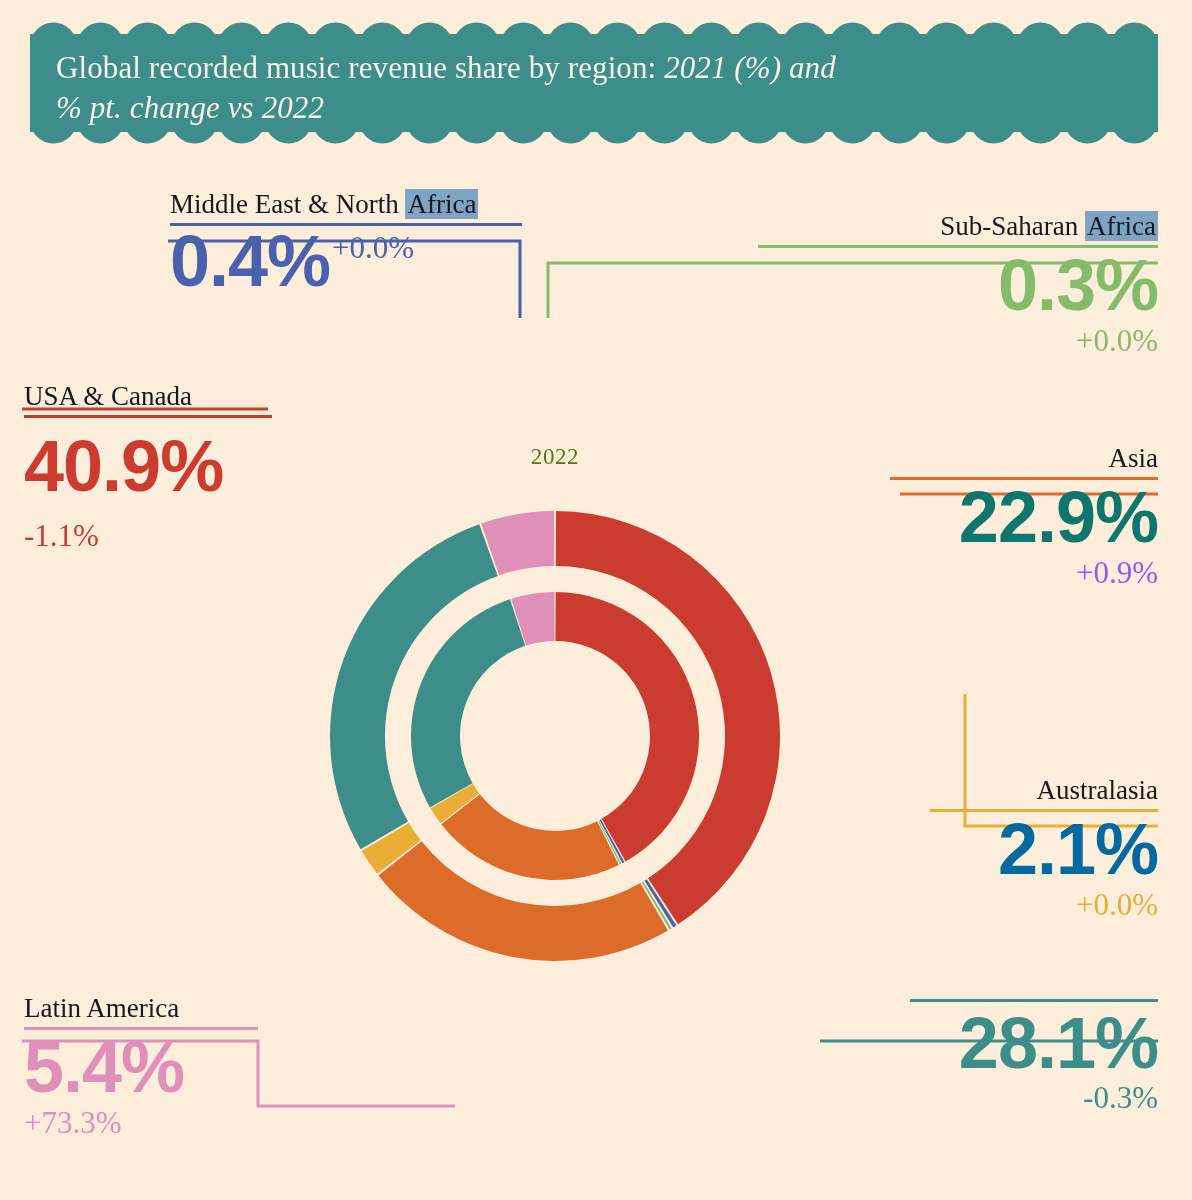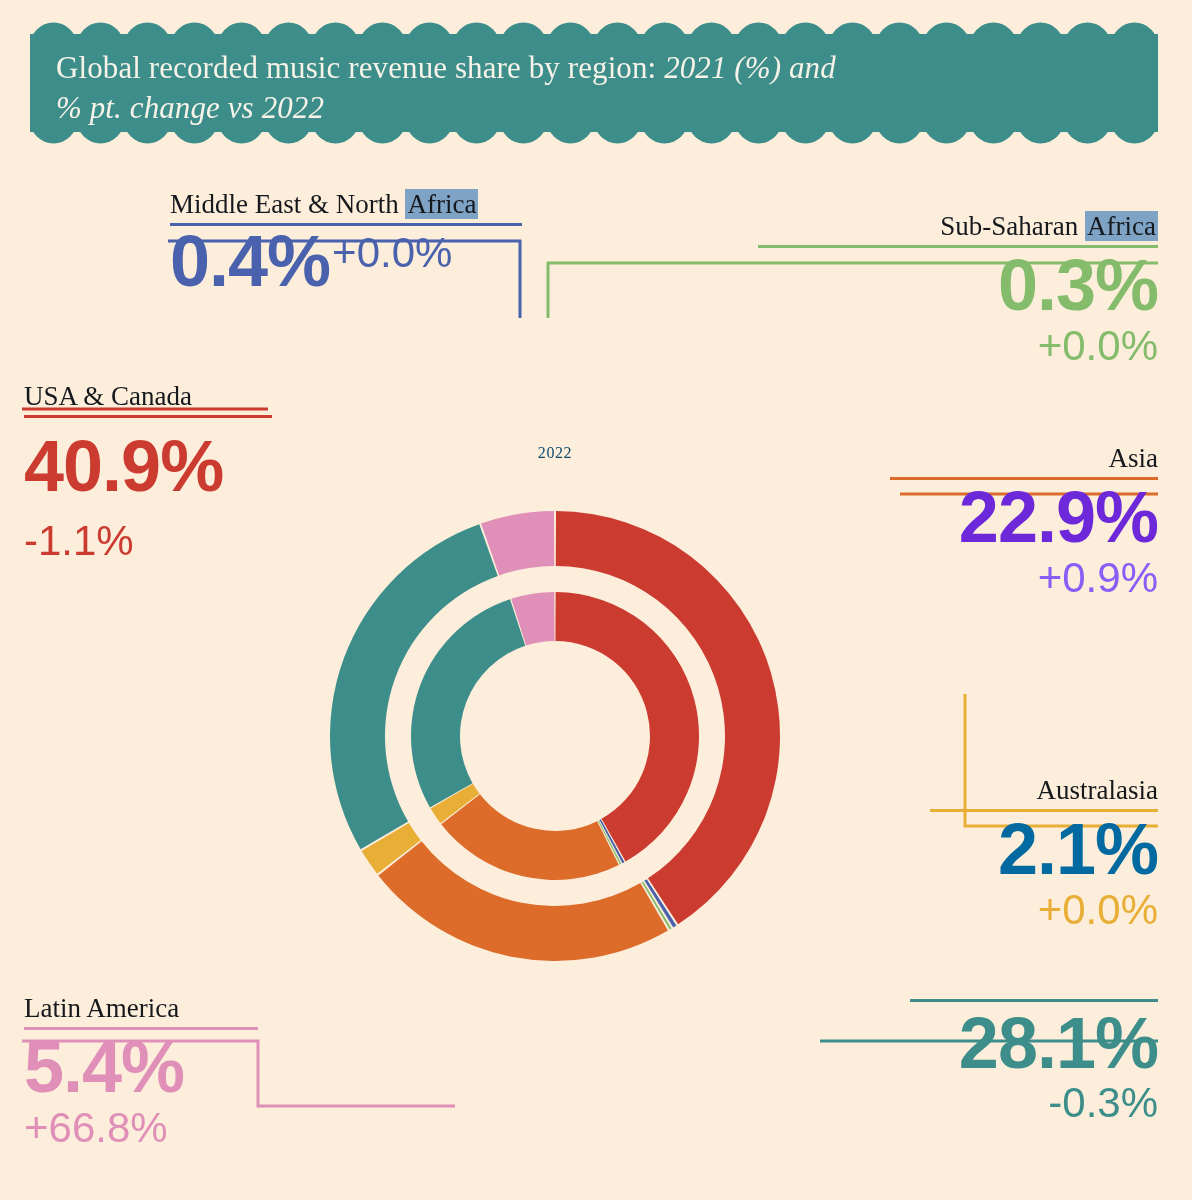--- a/index.html
+++ b/index.html
@@ -32,38 +32,38 @@
 
   
   .donut{position:absolute;left:105px;top:286px;width:900px;height:900px;}
 
   .center-year{
     position:absolute;left:0;top:0;width:900px;text-align:center;
     pointer-events:none;
   }
   .center-year span{
     position:absolute;left:50%;transform:translateX(-50%);
-    top:158px;font-size:16px;color:#0c4a6e;letter-spacing:.6px;
+    top:158px;font-size:23px;color:#4d7c0f;letter-spacing:.6px;
     font-family:"Liberation Serif", serif;
   }
 
   
   .callout{position:absolute;}
   .cl-name{
     font-size:27px;color:#15181c;white-space:nowrap;
     font-family:"Liberation Serif", serif;line-height:1.05;
   }
   .cl-rule{height:3px;width:100%;margin-top:5px;}
   .cl-valrow{display:flex;align-items:flex-start;margin-top:2px;}
   .cl-big{
     font-size:72px;line-height:.92;font-weight:700;
     font-family:"Liberation Sans Narrow","Liberation Sans",sans-serif;
     letter-spacing:-1px;
   }
-  .cl-delta{font-size:42px;line-height:1;font-family:Liberation Sans, sans-serif;}
+  .cl-delta{font-size:31px;line-height:1;font-family:Liberation Serif, serif;}
   .hl{background:#7FA3C4;padding:0 2px;}
 
   .right{text-align:right;}
   .left .cl-valrow{justify-content:flex-start;}
 
   .delta-sup{margin-top:4px;margin-left:2px;}
   .delta-below{margin-top:6px;}
 
   
   .leader{position:absolute;pointer-events:none;}
@@ -195,37 +195,37 @@
   <div class="callout left" style="left:24px;top:382px;width:248px;">
     <div class="cl-name">USA &amp; Canada</div>
     <div class="cl-rule" style="background:#CC3B30;"></div>
     <div class="cl-big" style="color:#CC3B30;margin-top:15px;">40.9%</div>
     <div class="cl-delta delta-below" style="color:#CC3B30;margin-top:20px;">-1.1%</div>
   </div>
 
   <div class="callout right" style="right:34px;top:444px;width:268px;">
     <div class="cl-name">Asia</div>
     <div class="cl-rule" style="background:#DD6B2A;"></div>
-    <div class="cl-big" style="color:#6d28d9;margin-top:4px;">22.9%</div>
+    <div class="cl-big" style="color:#0f766e;margin-top:4px;">22.9%</div>
     <div class="cl-delta delta-below" style="color:#8b5cf6;">+0.9%</div>
   </div>
 
   <div class="callout right" style="right:34px;top:776px;width:228px;">
     <div class="cl-name">Australasia</div>
     <div class="cl-rule" style="background:#E8AE36;"></div>
     <div class="cl-big" style="color:#0369a1;margin-top:4px;">2.1%</div>
     <div class="cl-delta delta-below" style="color:#E8AE36;">+0.0%</div>
   </div>
 
   <div class="callout right" style="right:34px;top:994px;width:248px;">
     <div class="cl-rule" style="background:#3D8E8A;"></div>
     <div class="cl-big" style="color:#3D8E8A;margin-top:8px;">28.1%</div>
     <div class="cl-delta delta-below" style="color:#3D8E8A;">-0.3%</div>
   </div>
 
   <div class="callout left" style="left:24px;top:994px;width:234px;">
     <div class="cl-name">Latin America</div>
     <div class="cl-rule" style="background:#E08FB8;"></div>
     <div class="cl-big" style="color:#E08FB8;margin-top:4px;">5.4%</div>
-    <div class="cl-delta delta-below" style="color:#E08FB8;">+66.8%</div>
+    <div class="cl-delta delta-below" style="color:#E08FB8;">+73.3%</div>
   </div>
 
 </div>
 
 </body></html>

